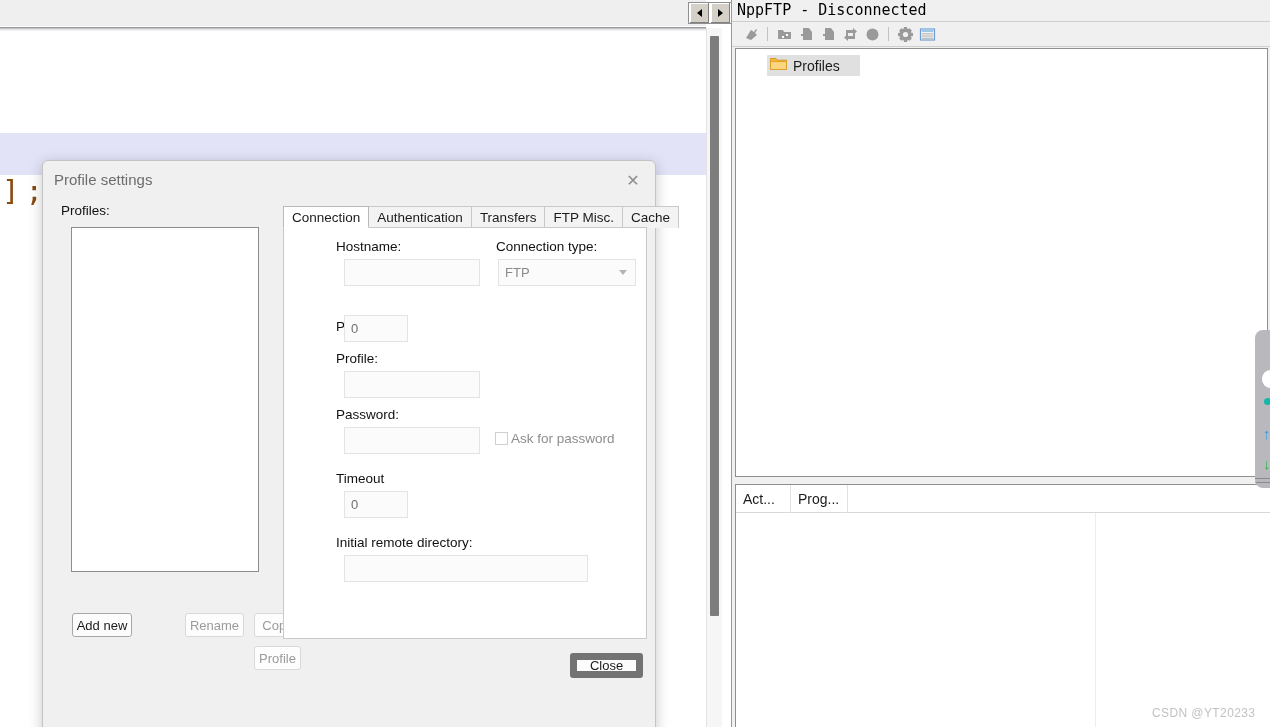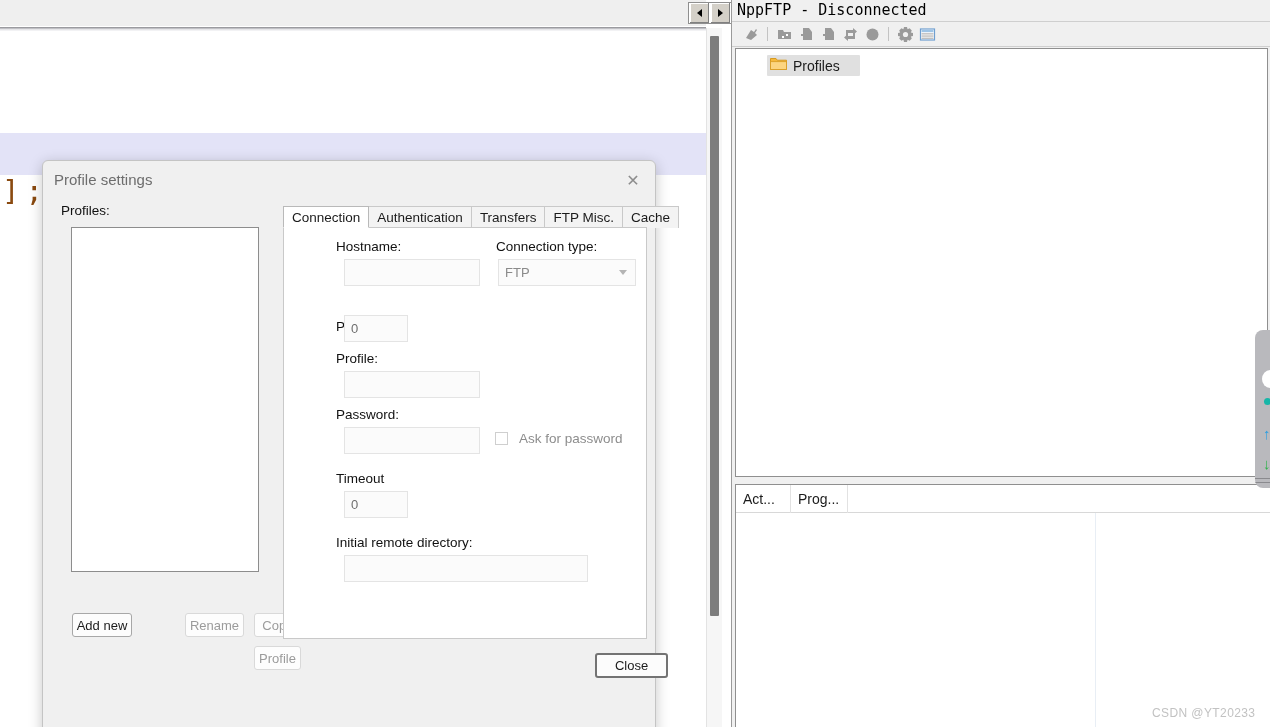--- a/index.html
+++ b/index.html
@@ -330,23 +330,23 @@
   .dlg-btn.enabled {
     color: #1b1b1b;
     border: 1px solid #a7a7a7;
     background: #fcfcfc;
   }
   #btn-add-new { left: 29px; top: 452px; width: 60px; height: 24px; }
   #btn-rename  { left: 142px; top: 452px; width: 59px; height: 24px; }
   #btn-copy    { left: 211px; top: 452px; width: 47px; height: 24px; }
   #btn-delete  { left: 211px; top: 485px; width: 47px; height: 24px; }
   #btn-close   {
-    left: 552px; top: 492px; width: 73px; height: 25px;
+    left: 527px; top: 492px; width: 73px; height: 25px;
     color: #1b1b1b;
-    border: 2px solid #737373;
+    border: 7px solid #737373;
     background: #fcfcfc;
   }
 
   
   #tab-strip {
     position: absolute;
     left: 240px; top: 45px;
     width: 364px; height: 22px;
     display: flex;
     align-items: flex-end;
@@ -417,21 +417,21 @@
     border-left: 4px solid transparent;
     border-right: 4px solid transparent;
     border-top: 5px solid #b4b4b4;
     margin-right: 2px;
   }
   #chk-ask-password {
     position: absolute;
     left: 211px; top: 353px;
     display: flex;
     align-items: center;
-    gap: 11px;
+    gap: 3px;
   }
   .chk-box {
     width: 13px; height: 13px;
     border: 1px solid #cfcfcf;
     background: #ffffff;
     box-sizing: border-box;
   }
   .chk-text {
     font-size: 13.5px;
     color: #8d8d8d;

